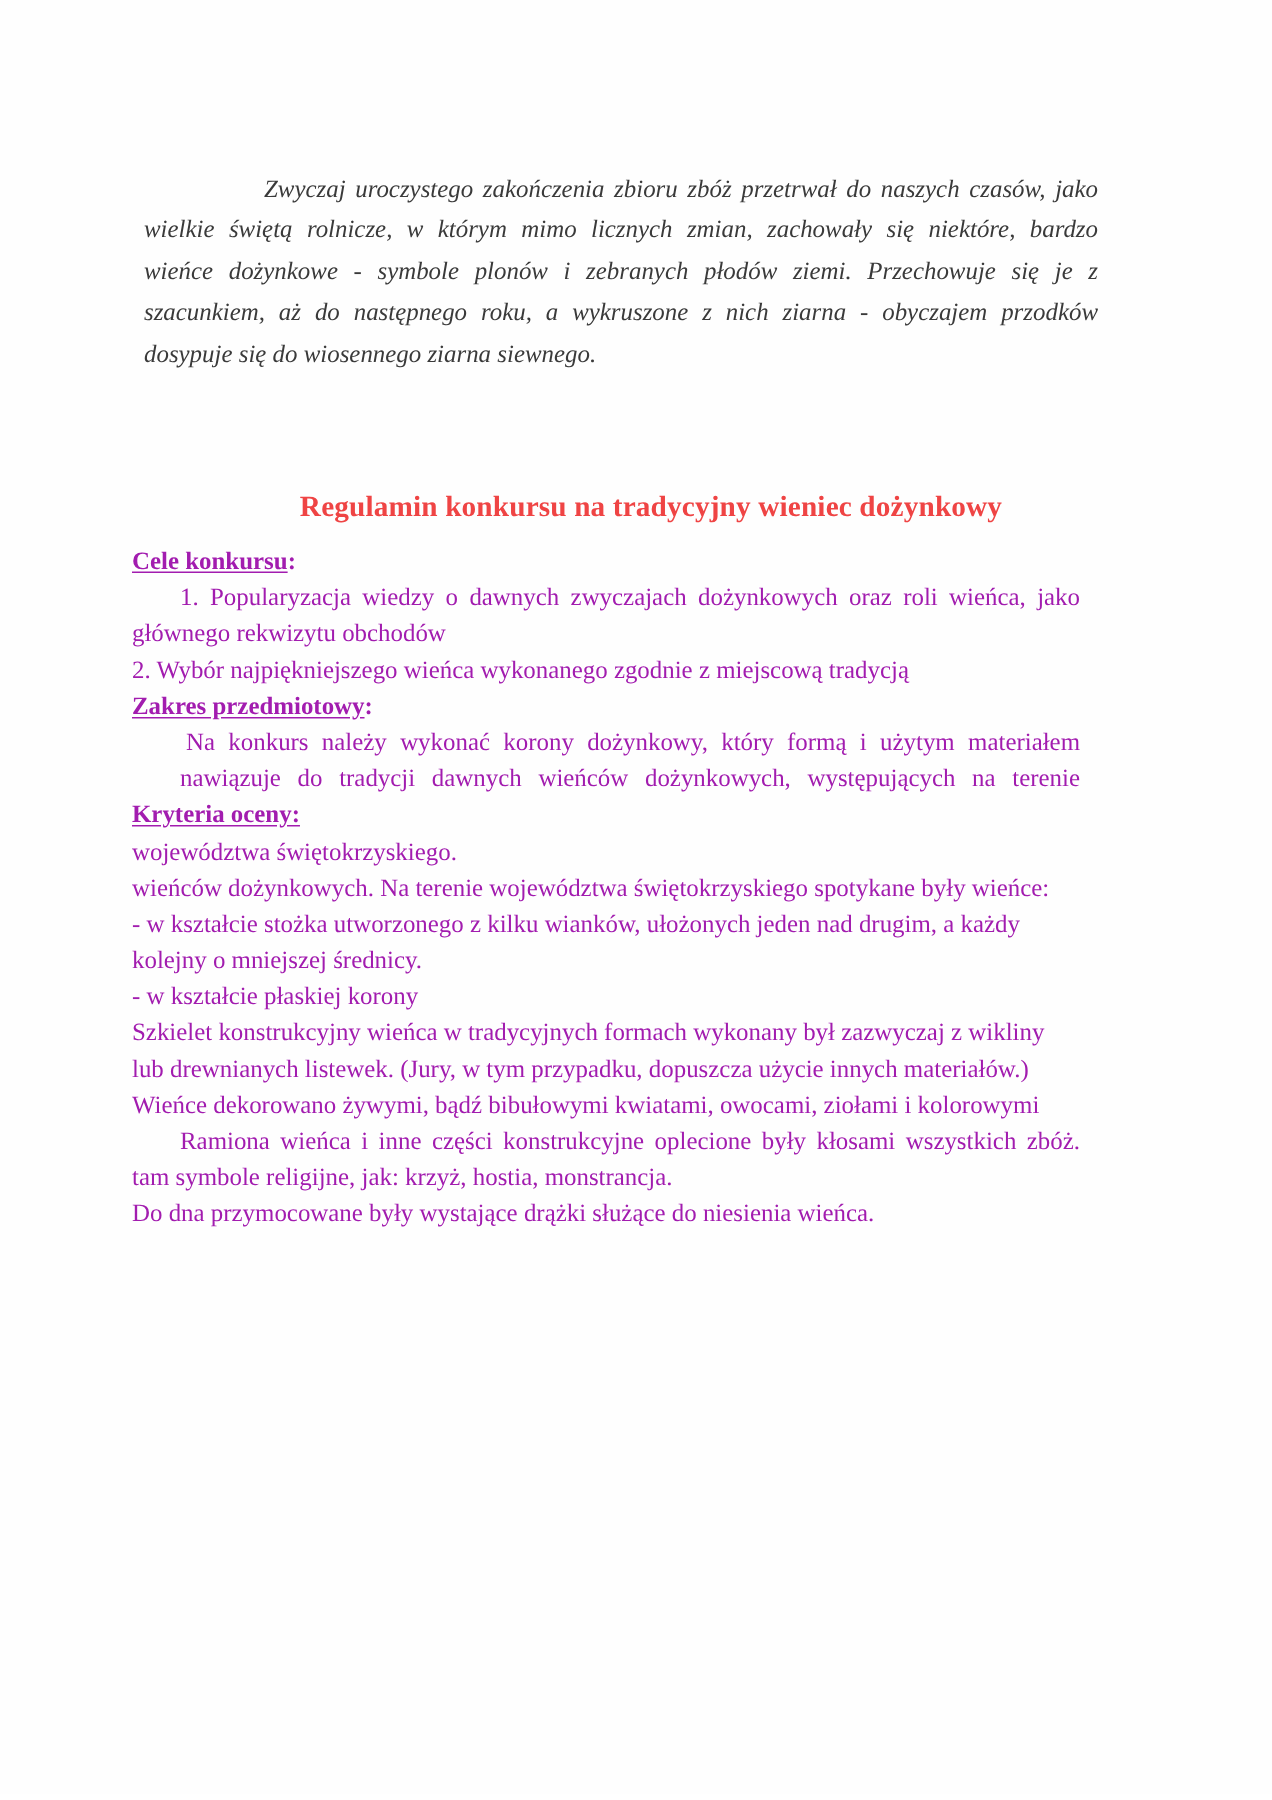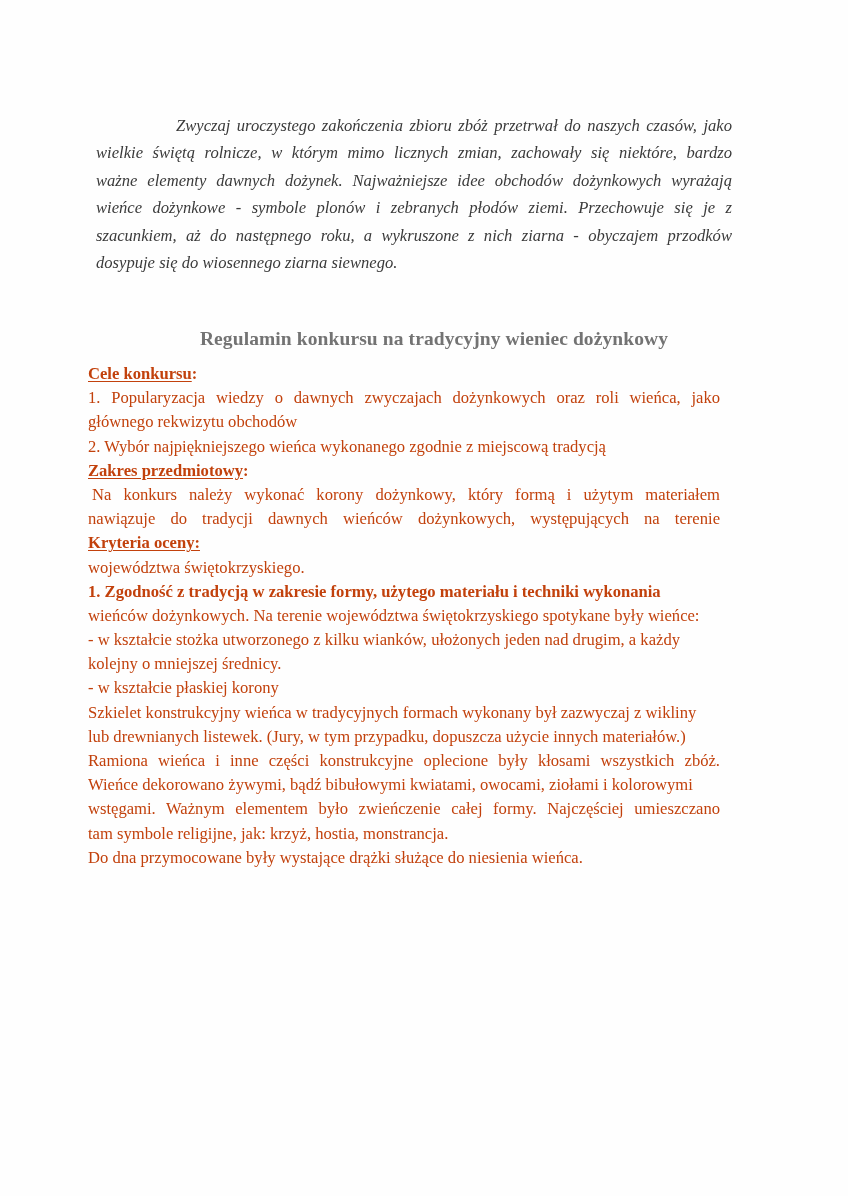--- a/index.html
+++ b/index.html
@@ -43,61 +43,61 @@
     .intro-line.last { text-align-last: left; }
 
     .title {
       position: absolute;
       left: 0;
       width: 848px;
       top: 328px;
       text-align: center;
       font-weight: bold;
       font-size: 19.5px;
-      color: #737373;
+      color: #ef4444;
       margin: 0;
       letter-spacing: 0.1px;
       padding-left: 20px;
       box-sizing: border-box;
     }
     .body {
       position: absolute;
       left: 88px;
       top: 362px;
       width: 632px;
       font-size: 16.6px;
       line-height: 24.2px;
-      color: #c2410c;
+      color: #a21caf;
     }
     .row {
       display: block;
       white-space: nowrap;
       height: 24.2px;
     }
     .row.j {
       text-align: justify;
       text-align-last: justify;
+      margin-left: 32px;
     }
     .row.l { text-align: left; }
     .section {
       font-weight: bold;
     }
     .section .u { text-decoration: underline; text-underline-offset: 2px; }
     .bold { font-weight: bold; }
     .ind1 { padding-left: 4px; }
   </style>
 </head>
 <body>
 
 <div class="page">
 
   <div class="intro">
     <span class="intro-line first">Zwyczaj uroczystego zakończenia zbioru zbóż przetrwał do naszych czasów, jako</span>
     <span class="intro-line">wielkie świętą rolnicze, w którym mimo licznych zmian, zachowały się niektóre, bardzo</span>
-    <span class="intro-line">ważne elementy dawnych dożynek. Najważniejsze idee obchodów dożynkowych wyrażają</span>
     <span class="intro-line">wieńce dożynkowe - symbole plonów i zebranych płodów ziemi. Przechowuje się je z</span>
     <span class="intro-line">szacunkiem, aż do następnego roku, a wykruszone z nich ziarna - obyczajem przodków</span>
     <span class="intro-line last">dosypuje się do wiosennego ziarna siewnego.</span>
   </div>
 
   <h1 class="title">Regulamin konkursu na tradycyjny wieniec dożynkowy</h1>
 
   <div class="body">
 
     <div class="row l section">
@@ -110,27 +110,25 @@
     <div class="row l section">
       <span class="u">Zakres przedmiotowy</span><span>:</span>
     </div>
     <div class="row j ind1">Na konkurs należy wykonać korony dożynkowy, który formą i użytym materiałem</div>
     <div class="row j">nawiązuje do tradycji dawnych wieńców dożynkowych, występujących na terenie</div>
     <div class="row l section">
       <span class="u">Kryteria oceny:</span>
     </div>
 
     <div class="row l">województwa świętokrzyskiego.</div>
-    <div class="row l bold">1. Zgodność z tradycją w zakresie formy, użytego materiału i techniki wykonania</div>
     <div class="row l">wieńców dożynkowych. Na terenie województwa świętokrzyskiego spotykane były wieńce:</div>
     <div class="row l">- w kształcie stożka utworzonego z kilku wianków, ułożonych jeden nad drugim, a każdy</div>
     <div class="row l">kolejny o mniejszej średnicy.</div>
     <div class="row l">- w kształcie płaskiej korony</div>
     <div class="row l">Szkielet konstrukcyjny wieńca w tradycyjnych formach wykonany był zazwyczaj z wikliny</div>
     <div class="row l">lub drewnianych listewek. (Jury, w tym przypadku, dopuszcza użycie innych materiałów.)</div>
+    <div class="row l">Wieńce dekorowano żywymi, bądź bibułowymi kwiatami, owocami, ziołami i kolorowymi</div>
     <div class="row j">Ramiona wieńca i inne części konstrukcyjne oplecione były kłosami wszystkich zbóż.</div>
-    <div class="row l">Wieńce dekorowano żywymi, bądź bibułowymi kwiatami, owocami, ziołami i kolorowymi</div>
-    <div class="row j">wstęgami. Ważnym elementem było zwieńczenie całej formy. Najczęściej umieszczano</div>
     <div class="row l">tam symbole religijne, jak: krzyż, hostia, monstrancja.</div>
     <div class="row l">Do dna przymocowane były wystające drążki służące do niesienia wieńca.</div>
   </div>
 
 </div>
 
 </body></html>

